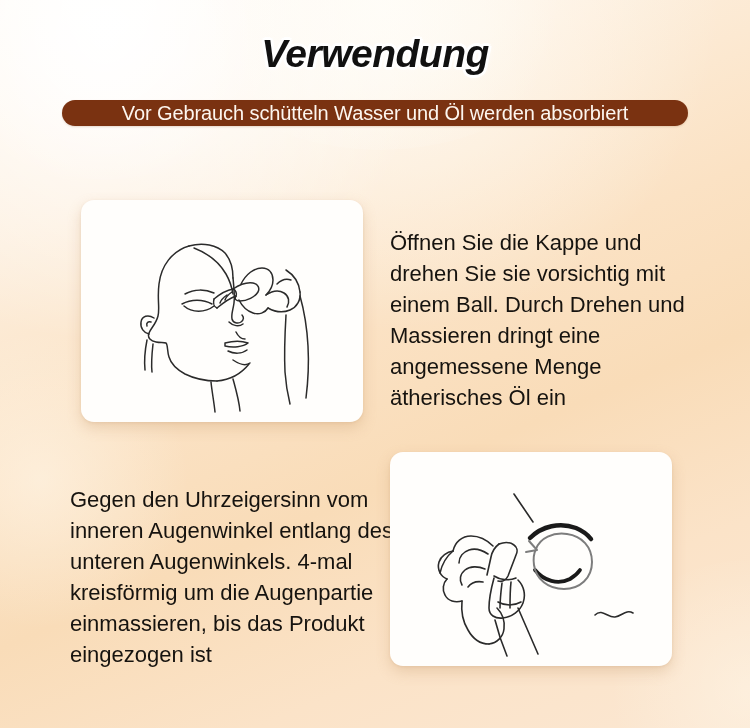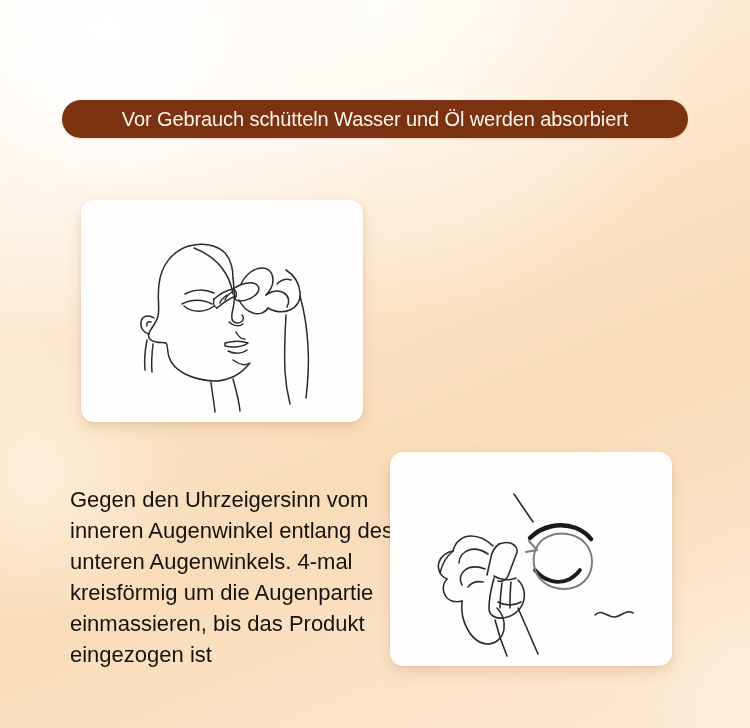--- a/index.html
+++ b/index.html
@@ -66,21 +66,21 @@
       -2px -2px 0 #ffffff,  2px -2px 0 #ffffff,
       -2px  2px 0 #ffffff,  2px  2px 0 #ffffff,
       -3px  0   0 #ffffff,  3px  0   0 #ffffff,
        0   -3px 0 #ffffff,  0    3px 0 #ffffff,
        0 0 8px rgba(255,255,255,0.95);
   }
 
   .banner {
     position: absolute;
     left: 62px; top: 100px;
-    width: 626px; height: 38px;
+    width: 626px; height: 26px;
     background: #7a3211;
     border-radius: 19px;
     display: flex;
     align-items: center;
     justify-content: center;
     box-shadow: 0 1px 2px rgba(120,60,20,0.18);
   }
   .banner-text {
     color: #fdf6ef;
     font-size: 20px;
@@ -115,20 +115,21 @@
 </head>
 <body>
 
 <div id="page">
 
   <div class="bg-blob blob-a"></div>
   <div class="bg-blob blob-b"></div>
   <div class="bg-blob blob-c"></div>
   <div class="bg-blob blob-d"></div>
 
+  <div class="title">Verwendung</div>
 
   <div class="banner">
     <span class="banner-text">Vor Gebrauch schütteln Wasser und Öl werden absorbiert</span>
   </div>
 
   <div class="card" id="card-1">
     <svg viewBox="0 0 282 222" xmlns="http://www.w3.org/2000/svg">
       <g fill="none" stroke="#2b2b2b" stroke-width="1.5" stroke-linecap="round" stroke-linejoin="round">
 
         <path d="M108 46 C 91 51, 80 66, 78 84 C 76 99, 79 108, 77 116
@@ -192,20 +193,21 @@
         <path d="M219 92 C 218 83, 213 75, 205 70"></path>
 
         <path d="M196 84 C 200 80, 205 78, 210 80"></path>
 
         <path d="M219 96 C 223 110, 226 128, 227 146 C 228 164, 227 182, 225 198"></path>
         <path d="M205 115 C 204 132, 203 152, 204 172 C 205 186, 207 196, 209 204"></path>
       </g>
     </svg>
   </div>
 
+  <div class="step-text" id="step-1-text">Öffnen Sie die Kappe und drehen Sie sie vorsichtig mit einem Ball. Durch Drehen und Massieren dringt eine angemessene Menge ätherisches Öl ein</div>
 
   <div class="step-text" id="step-2-text">Gegen den Uhrzeigersinn vom inneren Augenwinkel entlang des unteren Augenwinkels. 4-mal kreisförmig um die Augenpartie einmassieren, bis das Produkt eingezogen ist</div>
 
   <div class="card" id="card-2">
     <svg viewBox="0 0 282 214" xmlns="http://www.w3.org/2000/svg">
       <g fill="none" stroke="#2b2b2b" stroke-width="1.6" stroke-linecap="round" stroke-linejoin="round">
 
         <path d="M140 86 C 152 74, 170 70, 186 76 C 193 79, 198 83, 201 87" stroke="#1a1a1a" stroke-width="4.5"></path>
 
         <path d="M145 118 C 154 129, 168 133, 180 127 C 185 124, 188 121, 190 118" stroke="#1a1a1a" stroke-width="3.8"></path>

